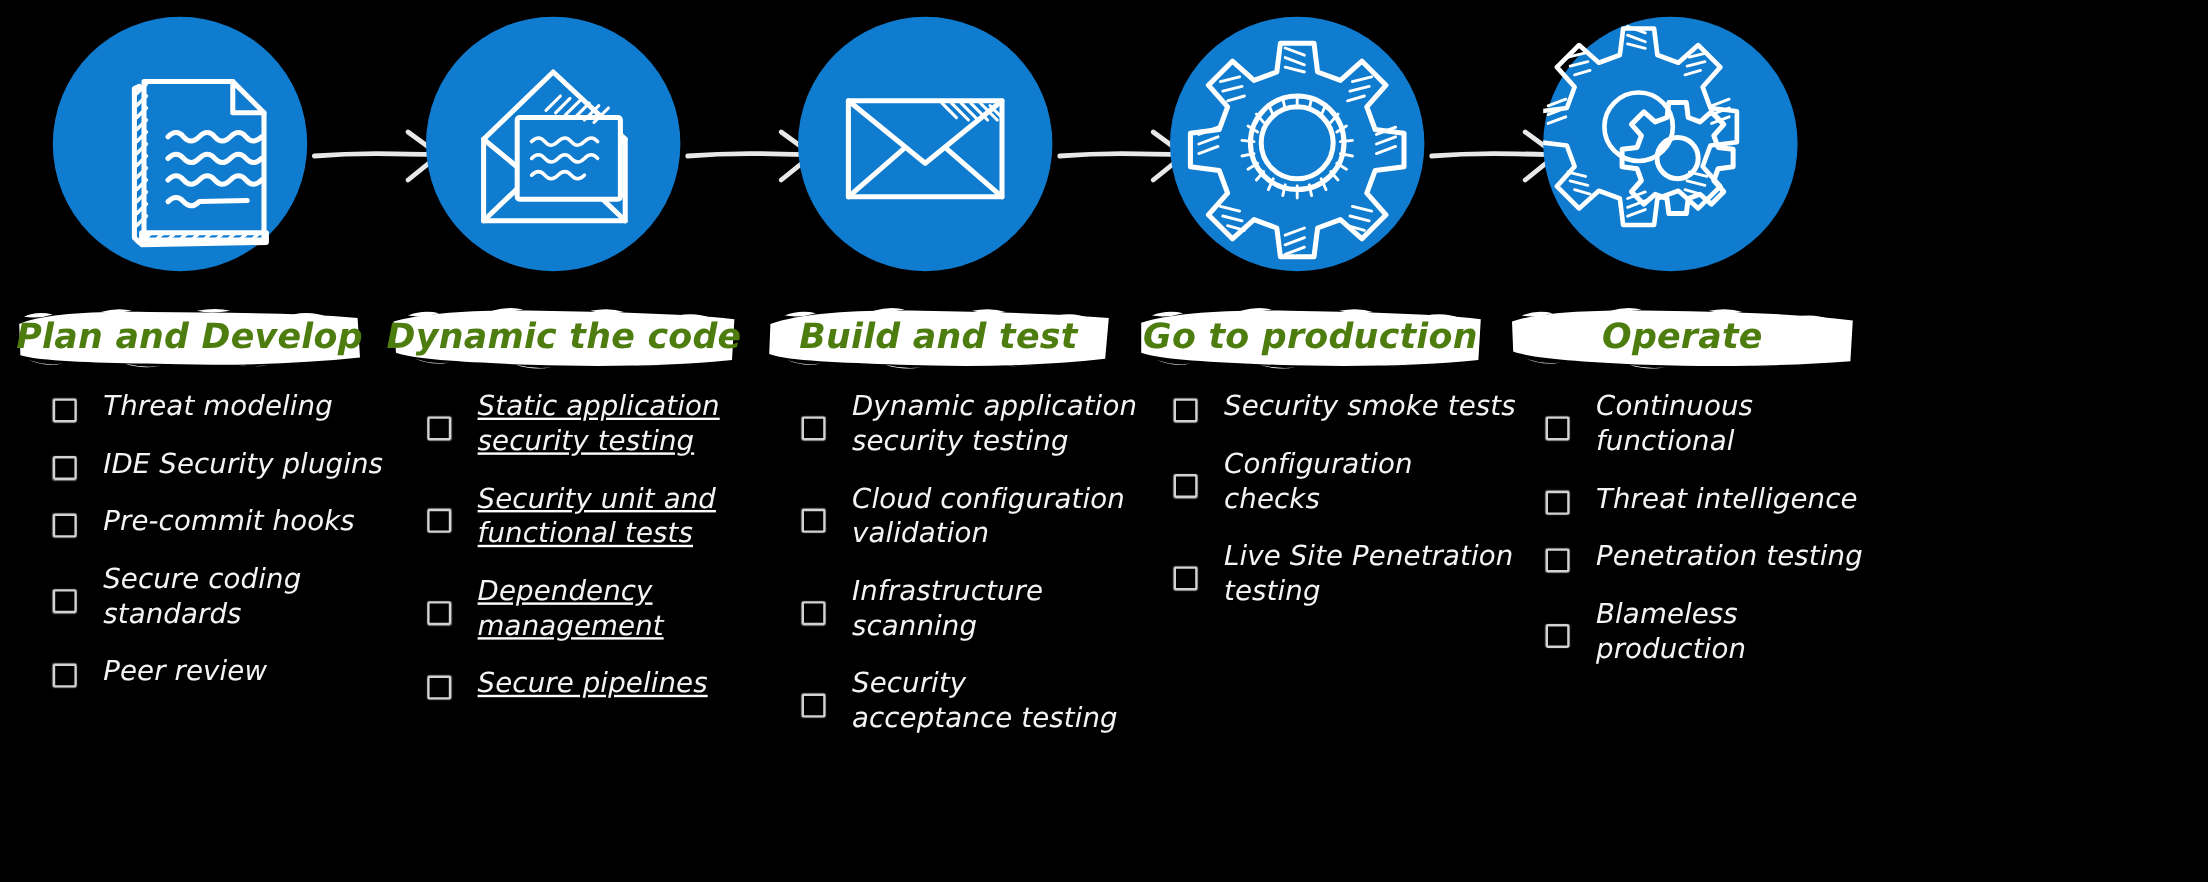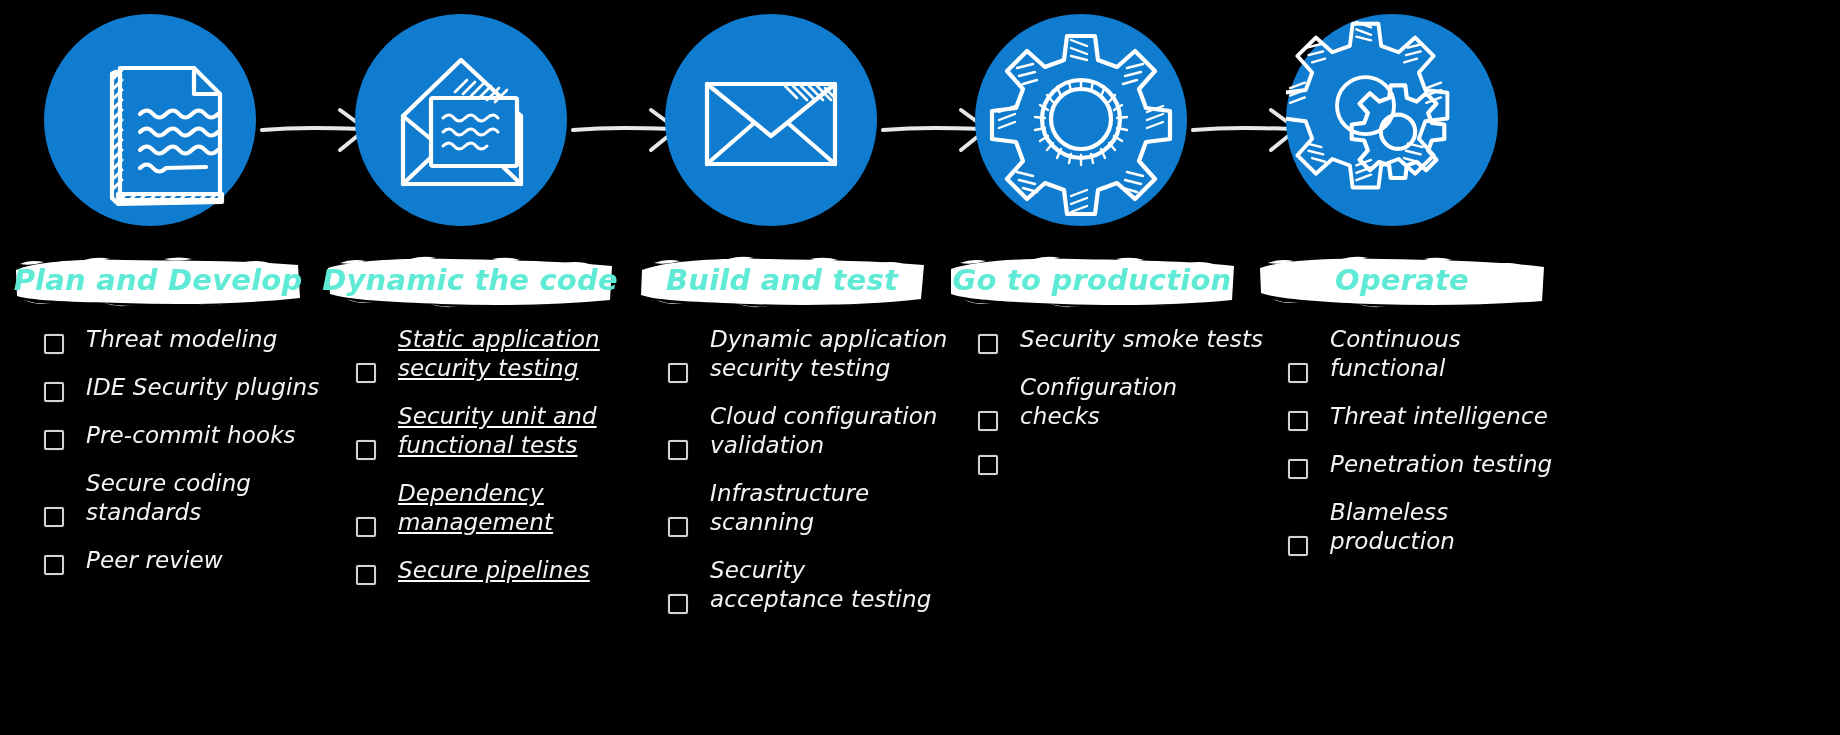--- a/index.html
+++ b/index.html
@@ -79,39 +79,39 @@
   .banner .brush svg { width: 100%; height: 52px; display: block; }
   .banner .banner-label {
     position: absolute;
     left: 0;
     top: 0;
     width: 100%;
     height: 52px;
     display: flex;
     align-items: center;
     justify-content: center;
-    color: #5eead4;
+    color: #4d7c0f;
     font-family: "DejaVu Sans", sans-serif;
     font-size: 29px;
     font-weight: 700;
     font-style: italic;
     letter-spacing: 0.2px;
     white-space: nowrap;
     padding-bottom: 4px;
     box-sizing: border-box;
   }
 
   
   .col {
     position: absolute;
     top: 325px;
   }
   .check-item {
     display: flex;
-    align-items: flex-end;
+    align-items: center;
     margin-bottom: 19px;
   }
   .checkbox {
     flex: 0 0 auto;
     width: 20px;
     height: 20px;
     margin-top: 5px;
     margin-right: 22px;
     border: 2px solid #d3d3d3;
     border-radius: 2px;
@@ -407,20 +407,22 @@
     <div class="check-item">
       <div class="checkbox"></div>
       <div class="check-label">Security smoke tests</div>
     </div>
     <div class="check-item">
       <div class="checkbox"></div>
       <div class="check-label">Configuration checks</div>
     </div>
     <div class="check-item">
       <div class="checkbox"></div>
+      <div class="check-label">Live Site Penetration
+testing</div>
     </div>
   </div>
 
   <div class="col" style="left:1288px; width:300px;">
     <div class="check-item">
       <div class="checkbox"></div>
       <div class="check-label">Continuous
 functional</div>
     </div>
     <div class="check-item">

